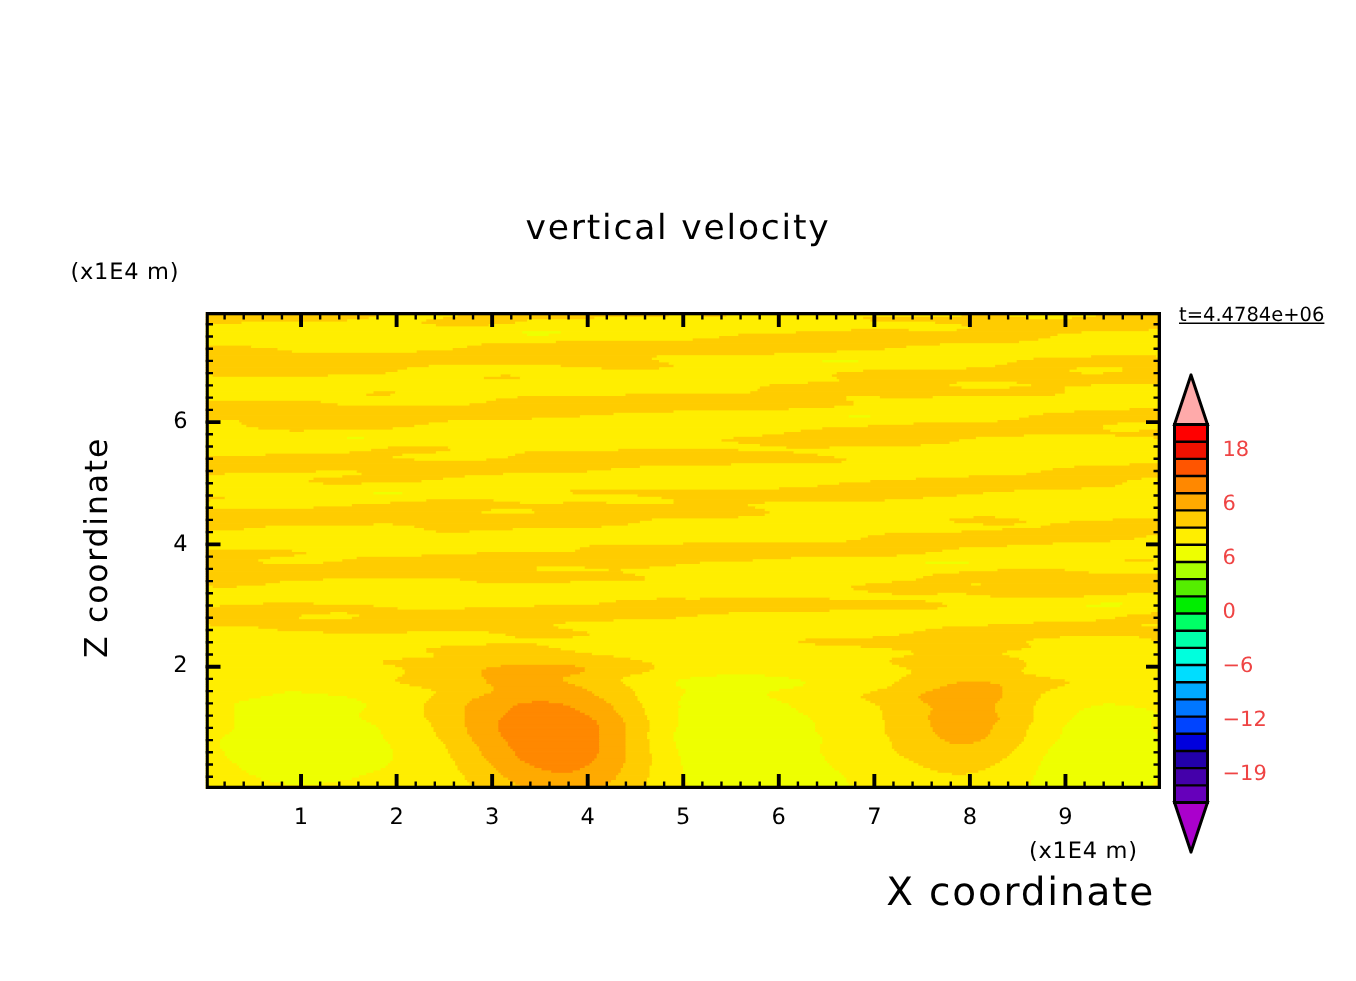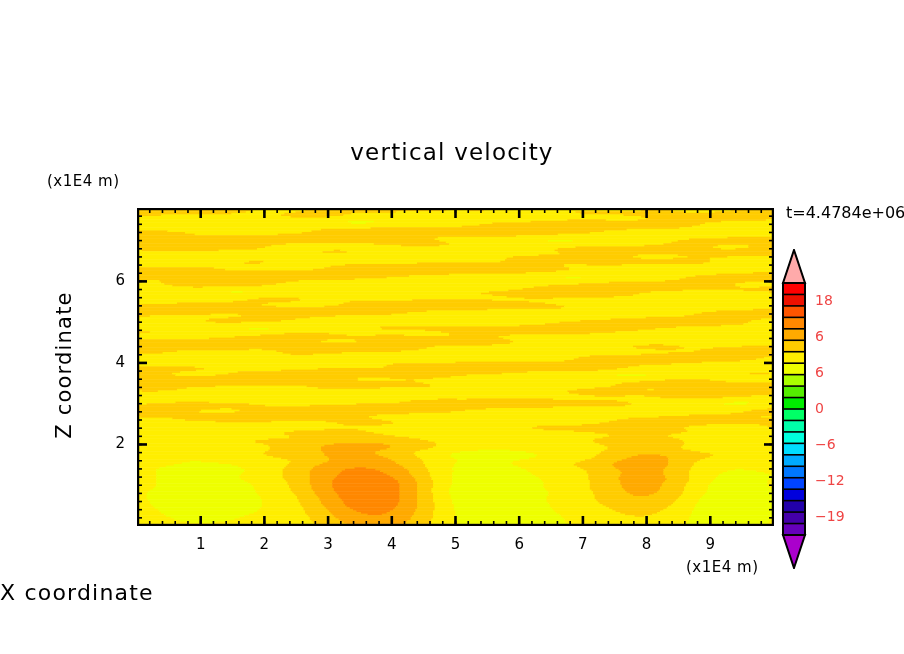--- a/index.html
+++ b/index.html
@@ -12,30 +12,30 @@
   }
   #root{position:absolute;left:0;top:14px;width:904px;height:594px;margin-top:39px;}
   .txt{position:absolute;color:#000;white-space:pre;text-align:right;}
   #title{
     left:0;top:86px;width:904px;text-align:center;
     font-size:23px;letter-spacing:1.2px;
   }
   #unit-y{left:47px;top:119px;font-size:15px;letter-spacing:0.5px;}
   #unit-x{left:686px;top:505px;font-size:15px;letter-spacing:0.5px;}
   #xlabel{
-    left:0;top:527px;width:770px;text-align:left;
-    font-size:22px;letter-spacing:1.2px;
+    left:0;top:527px;width:770px;text-align:right;
+    font-size:26px;letter-spacing:1.2px;
   }
   #ylabel{
     position:absolute;left:-36px;top:300px;width:200px;text-align:center;
     font-size:21px;letter-spacing:1.2px;
     transform:rotate(-90deg);transform-origin:center center;
     color:#000;white-space:pre;
   }
-  #tstamp{left:786px;top:150px;font-size:16px;letter-spacing:0px;}
+  #tstamp{left:786px;top:150px;font-size:13px;letter-spacing:0px;text-decoration:underline;}
   .xtick{position:absolute;font-size:15px;color:#000;text-align:center;width:40px;}
   .ytick{position:absolute;font-size:15px;color:#000;text-align:right;width:40px;}
   .cbtick{position:absolute;font-size:14px;color:#ef4444;white-space:pre;}
   svg{display:block;}
   #plotsvg{position:absolute;left:137px;top:155px;}
   #cbsvg{position:absolute;left:778px;top:196px;}
 </style>
 </head>
 <body>
 

